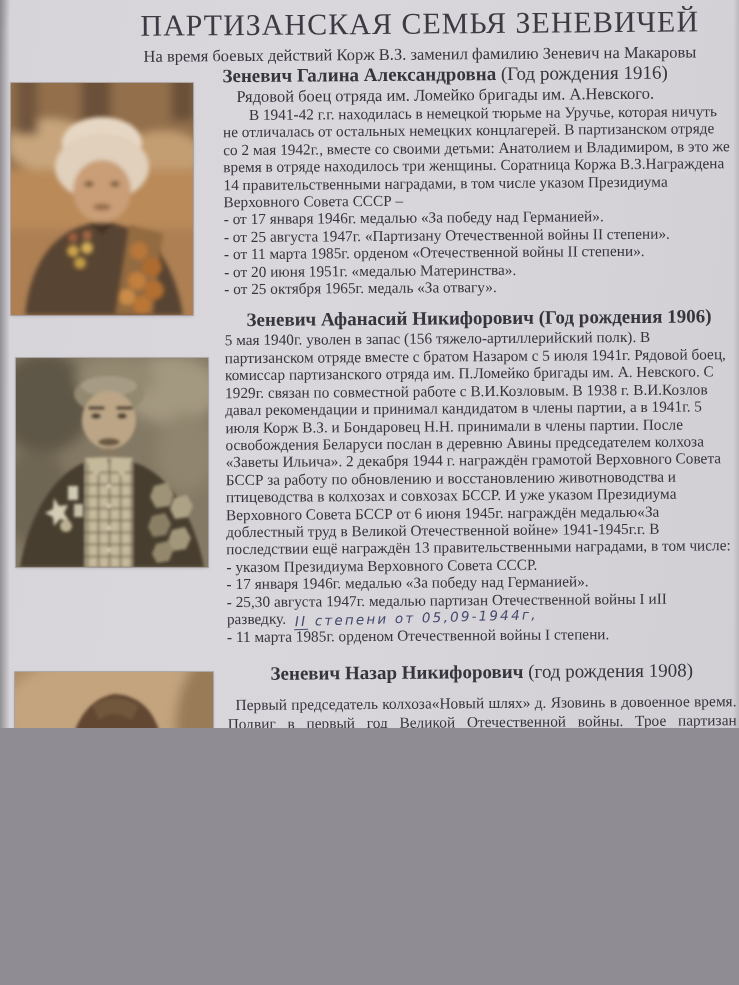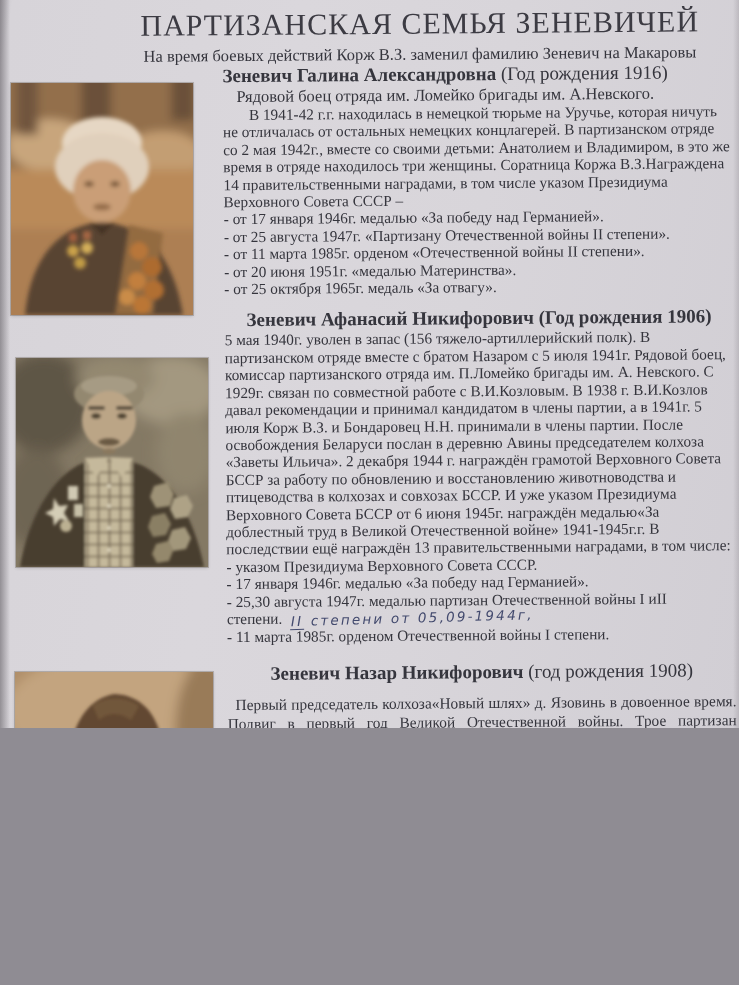--- a/index.html
+++ b/index.html
@@ -210,21 +210,21 @@
         <div>- от 20 июня 1951г. «медалью Материнства».</div>
         <div>- от 25 октября 1965г. медаль «За отвагу».</div>
       </div>
 
       <div class="sec-head person-name"><b>Зеневич Афанасий Никифорович (Год рождения 1906)</b></div>
       <div class="para">5 мая 1940г. уволен в запас (156 тяжело-артиллерийский полк). В партизанском отряде вместе с братом Назаром с 5 июля 1941г. Рядовой боец, комиссар партизанского отряда им. П.Ломейко бригады им. А. Невского. С 1929г. связан по совместной работе с В.И.Козловым. В 1938 г. В.И.Козлов давал рекомендации и принимал кандидатом в члены партии, а в 1941г. 5 июля Корж В.З. и Бондаровец Н.Н. принимали в члены партии. После освобождения Беларуси послан в деревню Авины председателем колхоза «Заветы Ильича». 2 декабря 1944 г. награждён грамотой Верховного Совета БССР за работу по обновлению и восстановлению животноводства и птицеводства в колхозах и совхозах БССР. И уже указом Президиума Верховного Совета БССР от 6 июня 1945г. награждён медалью«За доблестный труд в Великой Отечественной войне» 1941-1945г.г. В последствии ещё награждён 13 правительственными наградами, в том числе:</div>
       <div class="awards">
         <div>- указом Президиума Верховного Совета СССР.</div>
         <div>- 17 января 1946г. медалью «За победу над Германией».</div>
         <div>- 25,30 августа 1947г. медалью партизан Отечественной войны I иII</div>
-        <div><span>степени.</span><span class="hw"><span class="rn">II</span><span> степени  от 05,09-1944г,</span></span></div>
+        <div><span>разведку.</span><span class="hw"><span class="rn">II</span><span> степени  от 05,09-1944г,</span></span></div>
         <div>- 11 марта 1985г. орденом Отечественной войны I степени.</div>
       </div>
 
       <div class="sec3-head person-name"><b>Зеневич  Назар Никифорович</b><span> (год рождения 1908)</span></div>
       <div class="sec3-para">Первый председатель колхоза«Новый шлях» д. Язовинь в довоенное время. Подвиг в первый год Великой Отечественной войны. Трое партизан Минского соединения во главе с Зеневичем получили задание провести разведку в деревне Берёзовка Старобинского района. На обратном пути группа наткнулась на отряд из 70 гитлеровцев. Партизаны открыли огонь по врагу. Двое партизан в бою были убиты, а Зеневич тяжело ранен. На предложение немецкого офицера сдаться в плен, Зеневич ответил выстрелом из пистолета и взорвал гранату. Трое партизан в этом убили 18 солдат, офицера и сами пали смертью героев.</div>
     </div>
 
   </div>
 </div>
 

